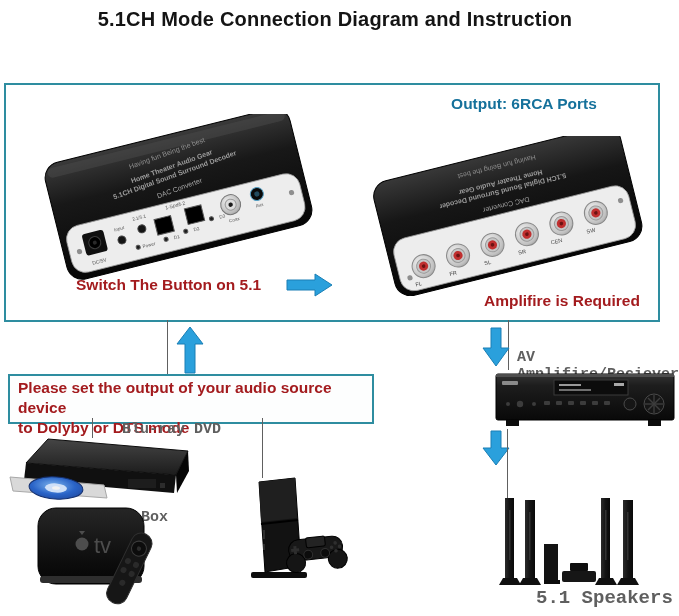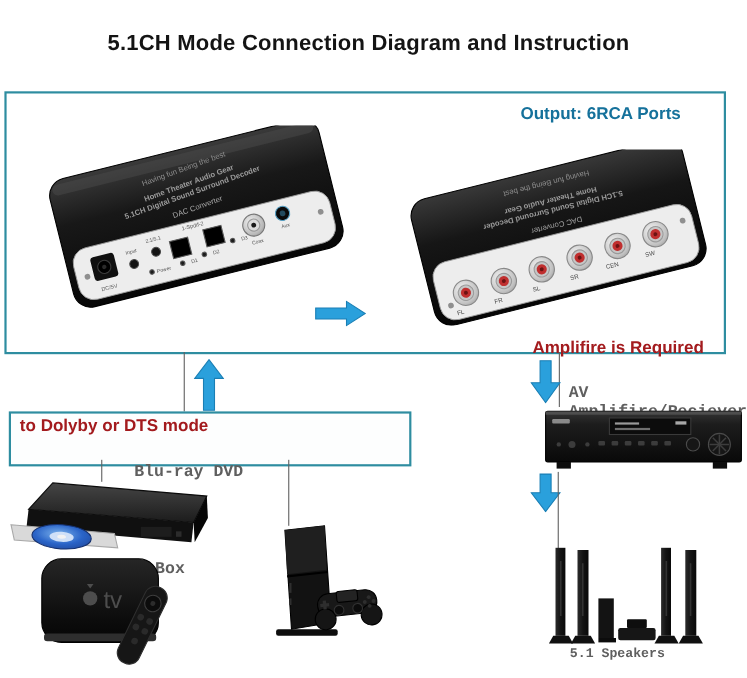--- a/index.html
+++ b/index.html
@@ -1,19 +1,19 @@
 <!DOCTYPE html>
 <html><head>
 <meta charset="utf-8">
 <style>
   html,body{margin:0;padding:0;background:#fff;}
   #canvas{position:relative;width:679px;height:616px;background:#ffffff;overflow:hidden;
           font-family:"Liberation Sans",sans-serif;}
   #title{position:absolute;left:0;top:8px;width:670px;text-align:center;
-         font-size:20px;font-weight:bold;color:#141414;letter-spacing:.2px;margin-top:20px;}
+         font-size:20px;font-weight:bold;color:#141414;letter-spacing:.2px;}
   .main-box{position:absolute;left:4px;top:83px;width:652px;height:235px;
             border:2px solid #2e8da0;background:#fff;}
   .lbl-blue{position:absolute;color:#15719b;font-weight:bold;font-size:15.5px;}
   .lbl-red{position:absolute;color:#a31b1e;font-weight:bold;font-size:15.5px;}
   .lbl-gray{position:absolute;color:#5f5f5f;font-weight:bold;font-size:15px;font-family:Liberation Mono, monospace;}
   .line{position:absolute;width:1px;background:#606060;}
   .abs{position:absolute;}
   #note-box{position:absolute;left:8px;top:374px;width:346px;height:42px;
             border:2px solid #2e8da0;background:#fdfefe;padding:2px 8px;
             color:#a31b1e;font-weight:bold;font-size:15.5px;line-height:20px;}
@@ -22,21 +22,21 @@
 </style>
 </head>
 <body>
 
 <div id="canvas">
 
   <div id="title">5.1CH Mode Connection Diagram and Instruction</div>
 
   <div class="main-box"></div>
 
-  <div class="lbl-blue" style="left:430px;top:95px;width:232px;text-align:center;">Output: 6RCA Ports</div>
+  <div class="lbl-blue" style="left:408px;top:95px;width:232px;text-align:center;">Output: 6RCA Ports</div>
 
   <svg class="abs" style="left:28px;top:114px;" width="302" height="172" viewBox="0 0 302 172">
     <defs>
       <linearGradient id="lgBody" x1="0" y1="0" x2="0" y2="1">
         <stop offset="0" stop-color="#3a3a3a"></stop>
           <stop offset="0.35" stop-color="#181818"></stop>
           <stop offset="1" stop-color="#060606"></stop>
       </linearGradient>
       <radialGradient id="coaxGrad" cx="0.4" cy="0.35" r="0.8">
         <stop offset="0" stop-color="#f2f2f2"></stop>
@@ -151,26 +151,27 @@
         <text x="47" y="126">FL</text>
         <text x="83" y="124">FR</text>
         <text x="119" y="122">SL</text>
         <text x="155" y="120">SR</text>
         <text x="191" y="118">CEN</text>
         <text x="227" y="116">SW</text>
       </g>
     </g>
   </svg>
 
+  <div class="lbl-red" style="left:76px;top:276px;">Switch The Button on 5.1</div>
 
   <svg class="abs" style="left:286px;top:273px;" width="48" height="24" viewBox="0 0 48 24">
     <polygon points="1,7 29,7 29,1 46,12 29,23 29,17 1,17" fill="#2aa0dc" stroke="#1a7fb5"></polygon>
   </svg>
 
-  <div class="lbl-red" style="left:484px;top:308px;">Amplifire is Required</div>
+  <div class="lbl-red" style="left:484px;top:292px;">Amplifire is Required</div>
 
   <div class="line" style="left:167px;top:320px;height:55px;"></div>
   <svg class="abs" style="left:176px;top:326px;" width="28" height="48" viewBox="0 0 28 48">
     <polygon points="14,1 27,18 19,18 19,47 9,47 9,18 1,18" fill="#2aa0dc" stroke="#1a7fb5"></polygon>
   </svg>
 
   <div class="line" style="left:508px;top:320px;height:50px;"></div>
   <svg class="abs" style="left:482px;top:327px;" width="28" height="40" viewBox="0 0 28 40">
     <polygon points="9,1 19,1 19,21 27,21 14,39 1,21 9,21" fill="#2aa0dc" stroke="#1a7fb5"></polygon>
   </svg>
@@ -240,23 +241,24 @@
       <rect x="13" y="18" width="1.5" height="50" fill="#333"></rect>
       <rect x="33" y="20" width="1.5" height="48" fill="#333"></rect>
       <rect x="109" y="18" width="1.5" height="50" fill="#333"></rect>
       <rect x="131" y="20" width="1.5" height="48" fill="#333"></rect>
     </g>
     <rect x="48" y="52" width="14" height="36" fill="#131313"></rect>
     <rect x="48" y="88" width="16" height="4" fill="#0c0c0c"></rect>
     <rect x="66" y="79" width="34" height="11" rx="2" fill="#161616"></rect>
     <rect x="74" y="71" width="18" height="8" rx="1" fill="#0e0e0e"></rect>
   </svg>
-  <div class="lbl-gray" style="left:518px;top:587px;font-size:12px;">5.1 Speakers</div>
+  <div class="lbl-gray" style="left:536px;top:587px;font-size:19px;">5.1 Speakers</div>
 
   <div id="note-box">
+    <div>Please set the output of your audio source device</div>
     <div>to Dolyby or DTS mode</div>
   </div>
 
   <div class="line" style="left:92px;top:418px;height:20px;"></div>
   <div class="line" style="left:262px;top:418px;height:60px;"></div>
 
   <div class="lbl-gray" style="left:122px;top:421px;">Blu-ray DVD</div>
 
   <svg class="abs" style="left:8px;top:433px;" width="190" height="74" viewBox="0 0 190 74">
     <defs>

